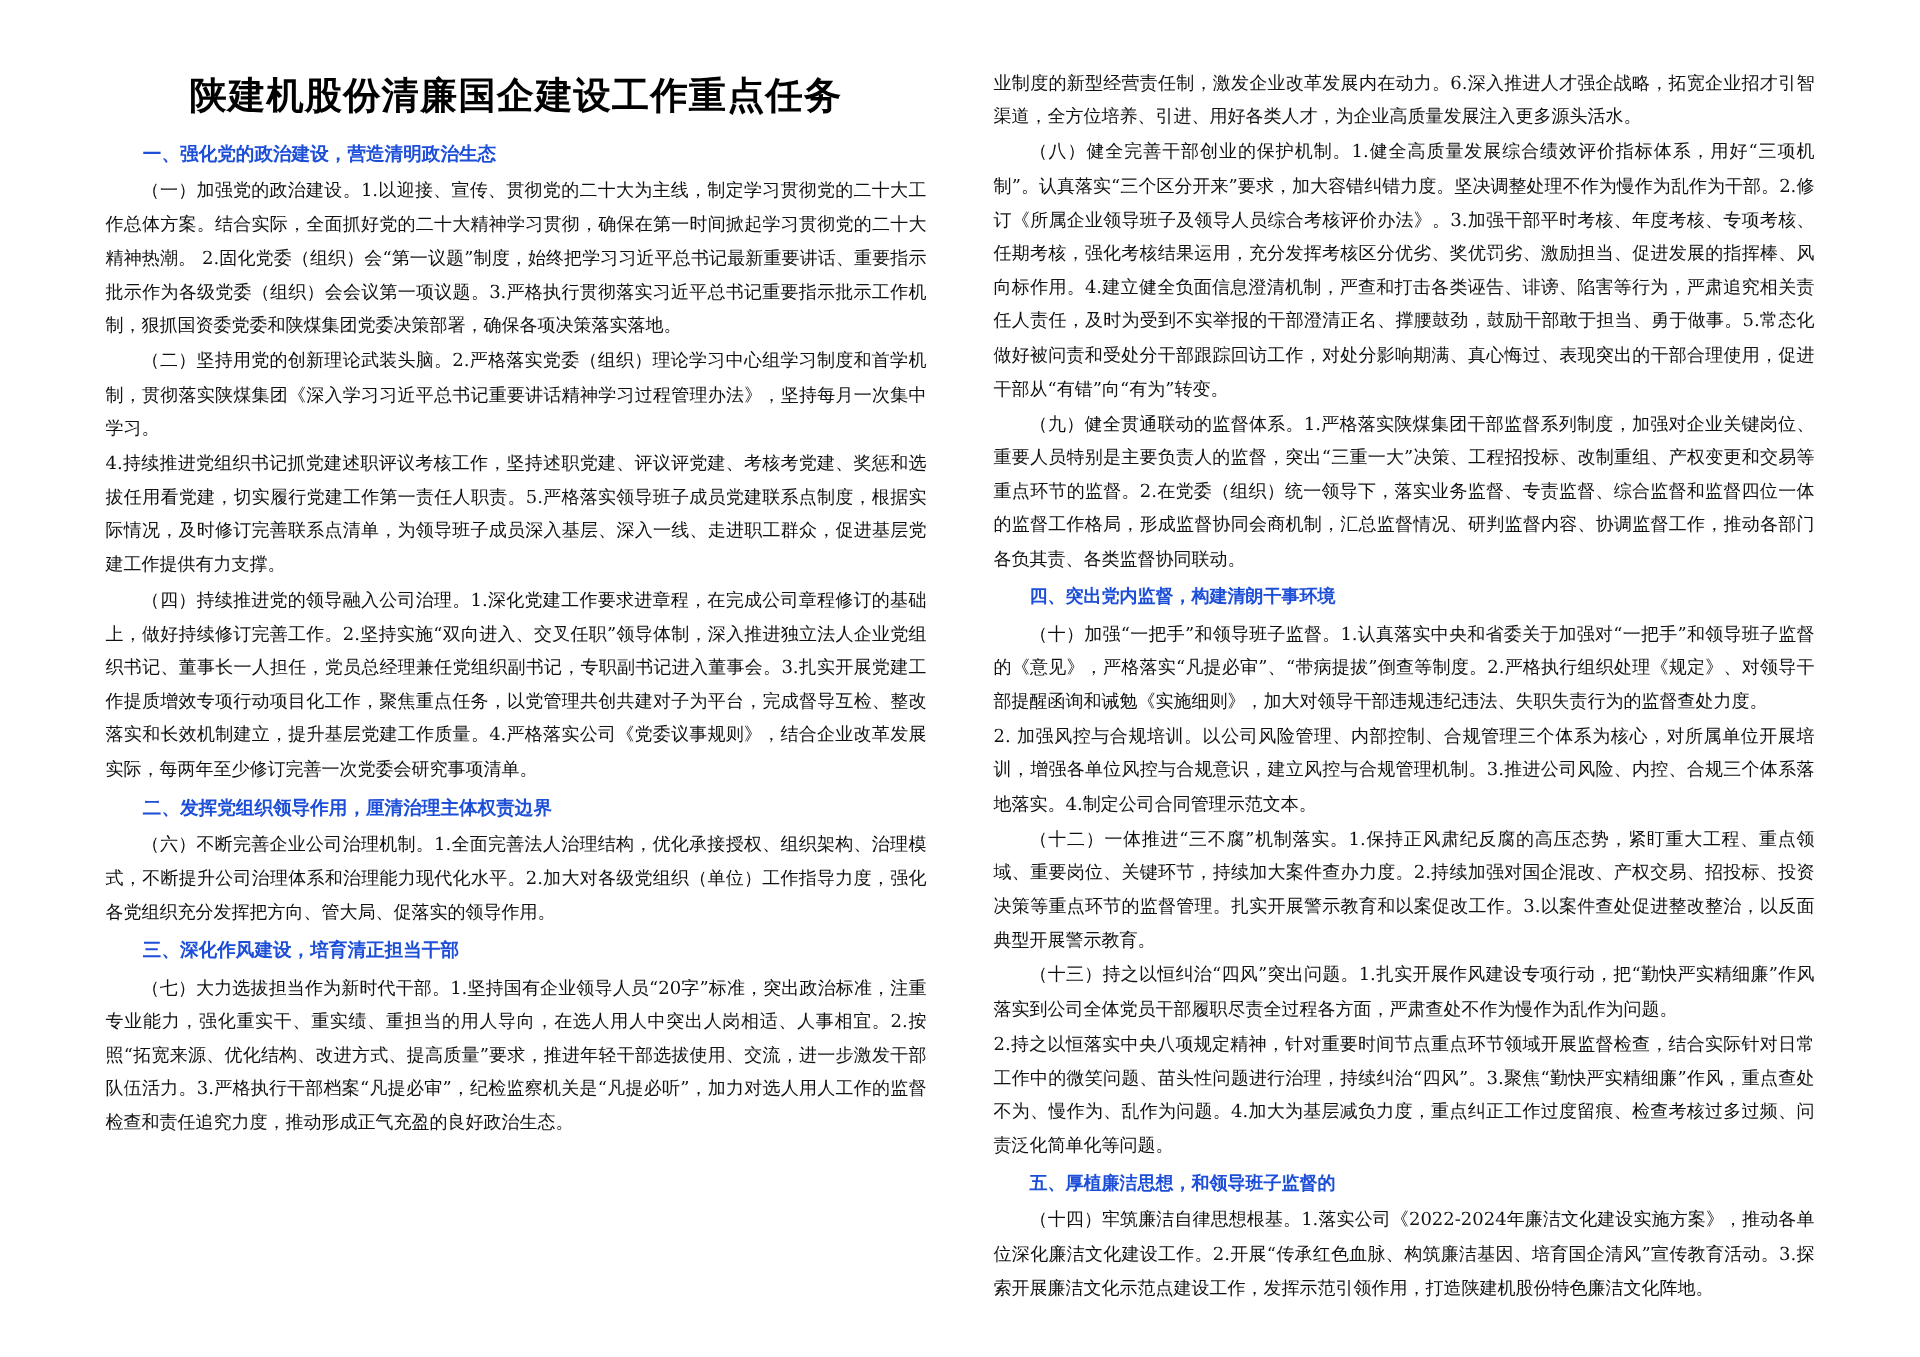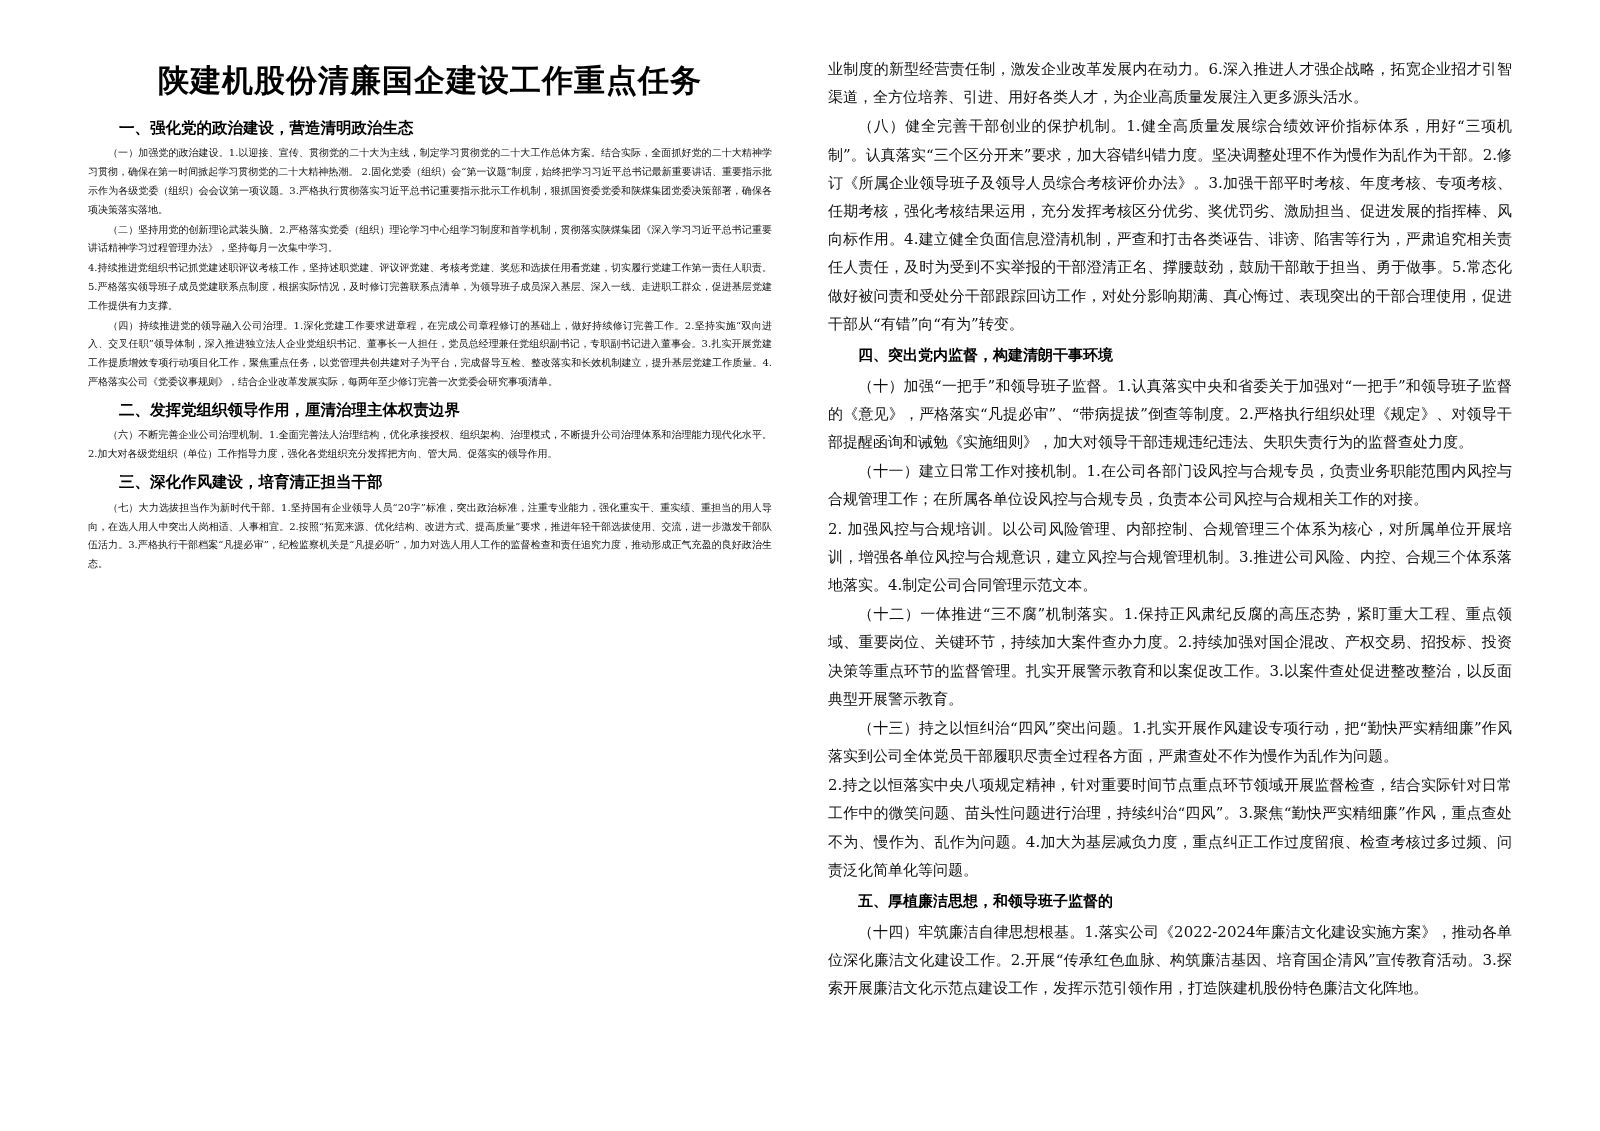--- a/index.html
+++ b/index.html
@@ -41,25 +41,25 @@
     line-height: 1.25;
     color: #000;
   }
   .section-head {
     font-family: "DejaVu Serif", serif;
     font-weight: bold;
     font-size: 15.5px;
     line-height: 1.85;
     text-indent: 2em;
     margin: 4px 0 2px 0;
-    color: #000000;
+    color: #1d4ed8;
   }
   p.para {
     font-family: "DejaVu Serif", serif;
-    font-size: 10px;
+    font-size: 15px;
     line-height: 1.88;
     margin: 0 0 1px 0;
     text-align: justify;
     text-justify: inter-ideograph;
     text-indent: 2em;
     color: #111;
   }
   p.para.noindent {
     text-indent: 0;
   }
@@ -86,24 +86,24 @@
       <p class="para">（六）不断完善企业公司治理机制。1.全面完善法人治理结构，优化承接授权、组织架构、治理模式，不断提升公司治理体系和治理能力现代化水平。2.加大对各级党组织（单位）工作指导力度，强化各党组织充分发挥把方向、管大局、促落实的领导作用。</p>
 
       <div class="section-head">三、深化作风建设，培育清正担当干部</div>
       <p class="para">（七）大力选拔担当作为新时代干部。1.坚持国有企业领导人员“20字”标准，突出政治标准，注重专业能力，强化重实干、重实绩、重担当的用人导向，在选人用人中突出人岗相适、人事相宜。2.按照“拓宽来源、优化结构、改进方式、提高质量”要求，推进年轻干部选拔使用、交流，进一步激发干部队伍活力。3.严格执行干部档案“凡提必审”，纪检监察机关是“凡提必听”，加力对选人用人工作的监督检查和责任追究力度，推动形成正气充盈的良好政治生态。</p>
 
     </div>
 
     <div class="col col-right">
       <p class="para noindent">业制度的新型经营责任制，激发企业改革发展内在动力。6.深入推进人才强企战略，拓宽企业招才引智渠道，全方位培养、引进、用好各类人才，为企业高质量发展注入更多源头活水。</p>
       <p class="para">（八）健全完善干部创业的保护机制。1.健全高质量发展综合绩效评价指标体系，用好“三项机制”。认真落实“三个区分开来”要求，加大容错纠错力度。坚决调整处理不作为慢作为乱作为干部。2.修订《所属企业领导班子及领导人员综合考核评价办法》。3.加强干部平时考核、年度考核、专项考核、任期考核，强化考核结果运用，充分发挥考核区分优劣、奖优罚劣、激励担当、促进发展的指挥棒、风向标作用。4.建立健全负面信息澄清机制，严查和打击各类诬告、诽谤、陷害等行为，严肃追究相关责任人责任，及时为受到不实举报的干部澄清正名、撑腰鼓劲，鼓励干部敢于担当、勇于做事。5.常态化做好被问责和受处分干部跟踪回访工作，对处分影响期满、真心悔过、表现突出的干部合理使用，促进干部从“有错”向“有为”转变。</p>
+      <p class="para">（九）健全贯通联动的监督体系。1.严格落实陕煤集团干部监督系列制度，加强对企业关键岗位、重要人员特别是主要负责人的监督，突出“三重一大”决策、工程招投标、改制重组、产权变更和交易等重点环节的监督。2.在党委（组织）统一领导下，落实业务监督、专责监督、综合监督和监督四位一体的监督工作格局，形成监督协同会商机制，汇总监督情况、研判监督内容、协调监督工作，推动各部门各负其责、各类监督协同联动。</p>
 
       <div class="section-head">四、突出党内监督，构建清朗干事环境</div>
       <p class="para">（十）加强“一把手”和领导班子监督。1.认真落实中央和省委关于加强对“一把手”和领导班子监督的《意见》，严格落实“凡提必审”、“带病提拔”倒查等制度。2.严格执行组织处理《规定》、对领导干部提醒函询和诫勉《实施细则》，加大对领导干部违规违纪违法、失职失责行为的监督查处力度。</p>
-      <p class="para">（十一）建立日常工作对接机制。1.在公司各部门设风控与合规专员，负责业务职能范围内风控与合规管理工作；在所属各单位设风控与合规专员，负责本公司风控与合规相关工作的对接。</p>
       <p class="para noindent">2. 加强风控与合规培训。以公司风险管理、内部控制、合规管理三个体系为核心，对所属单位开展培训，增强各单位风控与合规意识，建立风控与合规管理机制。3.推进公司风险、内控、合规三个体系落地落实。4.制定公司合同管理示范文本。</p>
       <p class="para">（十二）一体推进“三不腐”机制落实。1.保持正风肃纪反腐的高压态势，紧盯重大工程、重点领域、重要岗位、关键环节，持续加大案件查办力度。2.持续加强对国企混改、产权交易、招投标、投资决策等重点环节的监督管理。扎实开展警示教育和以案促改工作。3.以案件查处促进整改整治，以反面典型开展警示教育。</p>
       <p class="para">（十三）持之以恒纠治“四风”突出问题。1.扎实开展作风建设专项行动，把“勤快严实精细廉”作风落实到公司全体党员干部履职尽责全过程各方面，严肃查处不作为慢作为乱作为问题。</p>
       <p class="para noindent">2.持之以恒落实中央八项规定精神，针对重要时间节点重点环节领域开展监督检查，结合实际针对日常工作中的微笑问题、苗头性问题进行治理，持续纠治“四风”。3.聚焦“勤快严实精细廉”作风，重点查处不为、慢作为、乱作为问题。4.加大为基层减负力度，重点纠正工作过度留痕、检查考核过多过频、问责泛化简单化等问题。</p>
 
       <div class="section-head">五、厚植廉洁思想，和领导班子监督的</div>
       <p class="para">（十四）牢筑廉洁自律思想根基。1.落实公司《2022-2024年廉洁文化建设实施方案》，推动各单位深化廉洁文化建设工作。2.开展“传承红色血脉、构筑廉洁基因、培育国企清风”宣传教育活动。3.探索开展廉洁文化示范点建设工作，发挥示范引领作用，打造陕建机股份特色廉洁文化阵地。</p>
 
     </div>
   </div>

